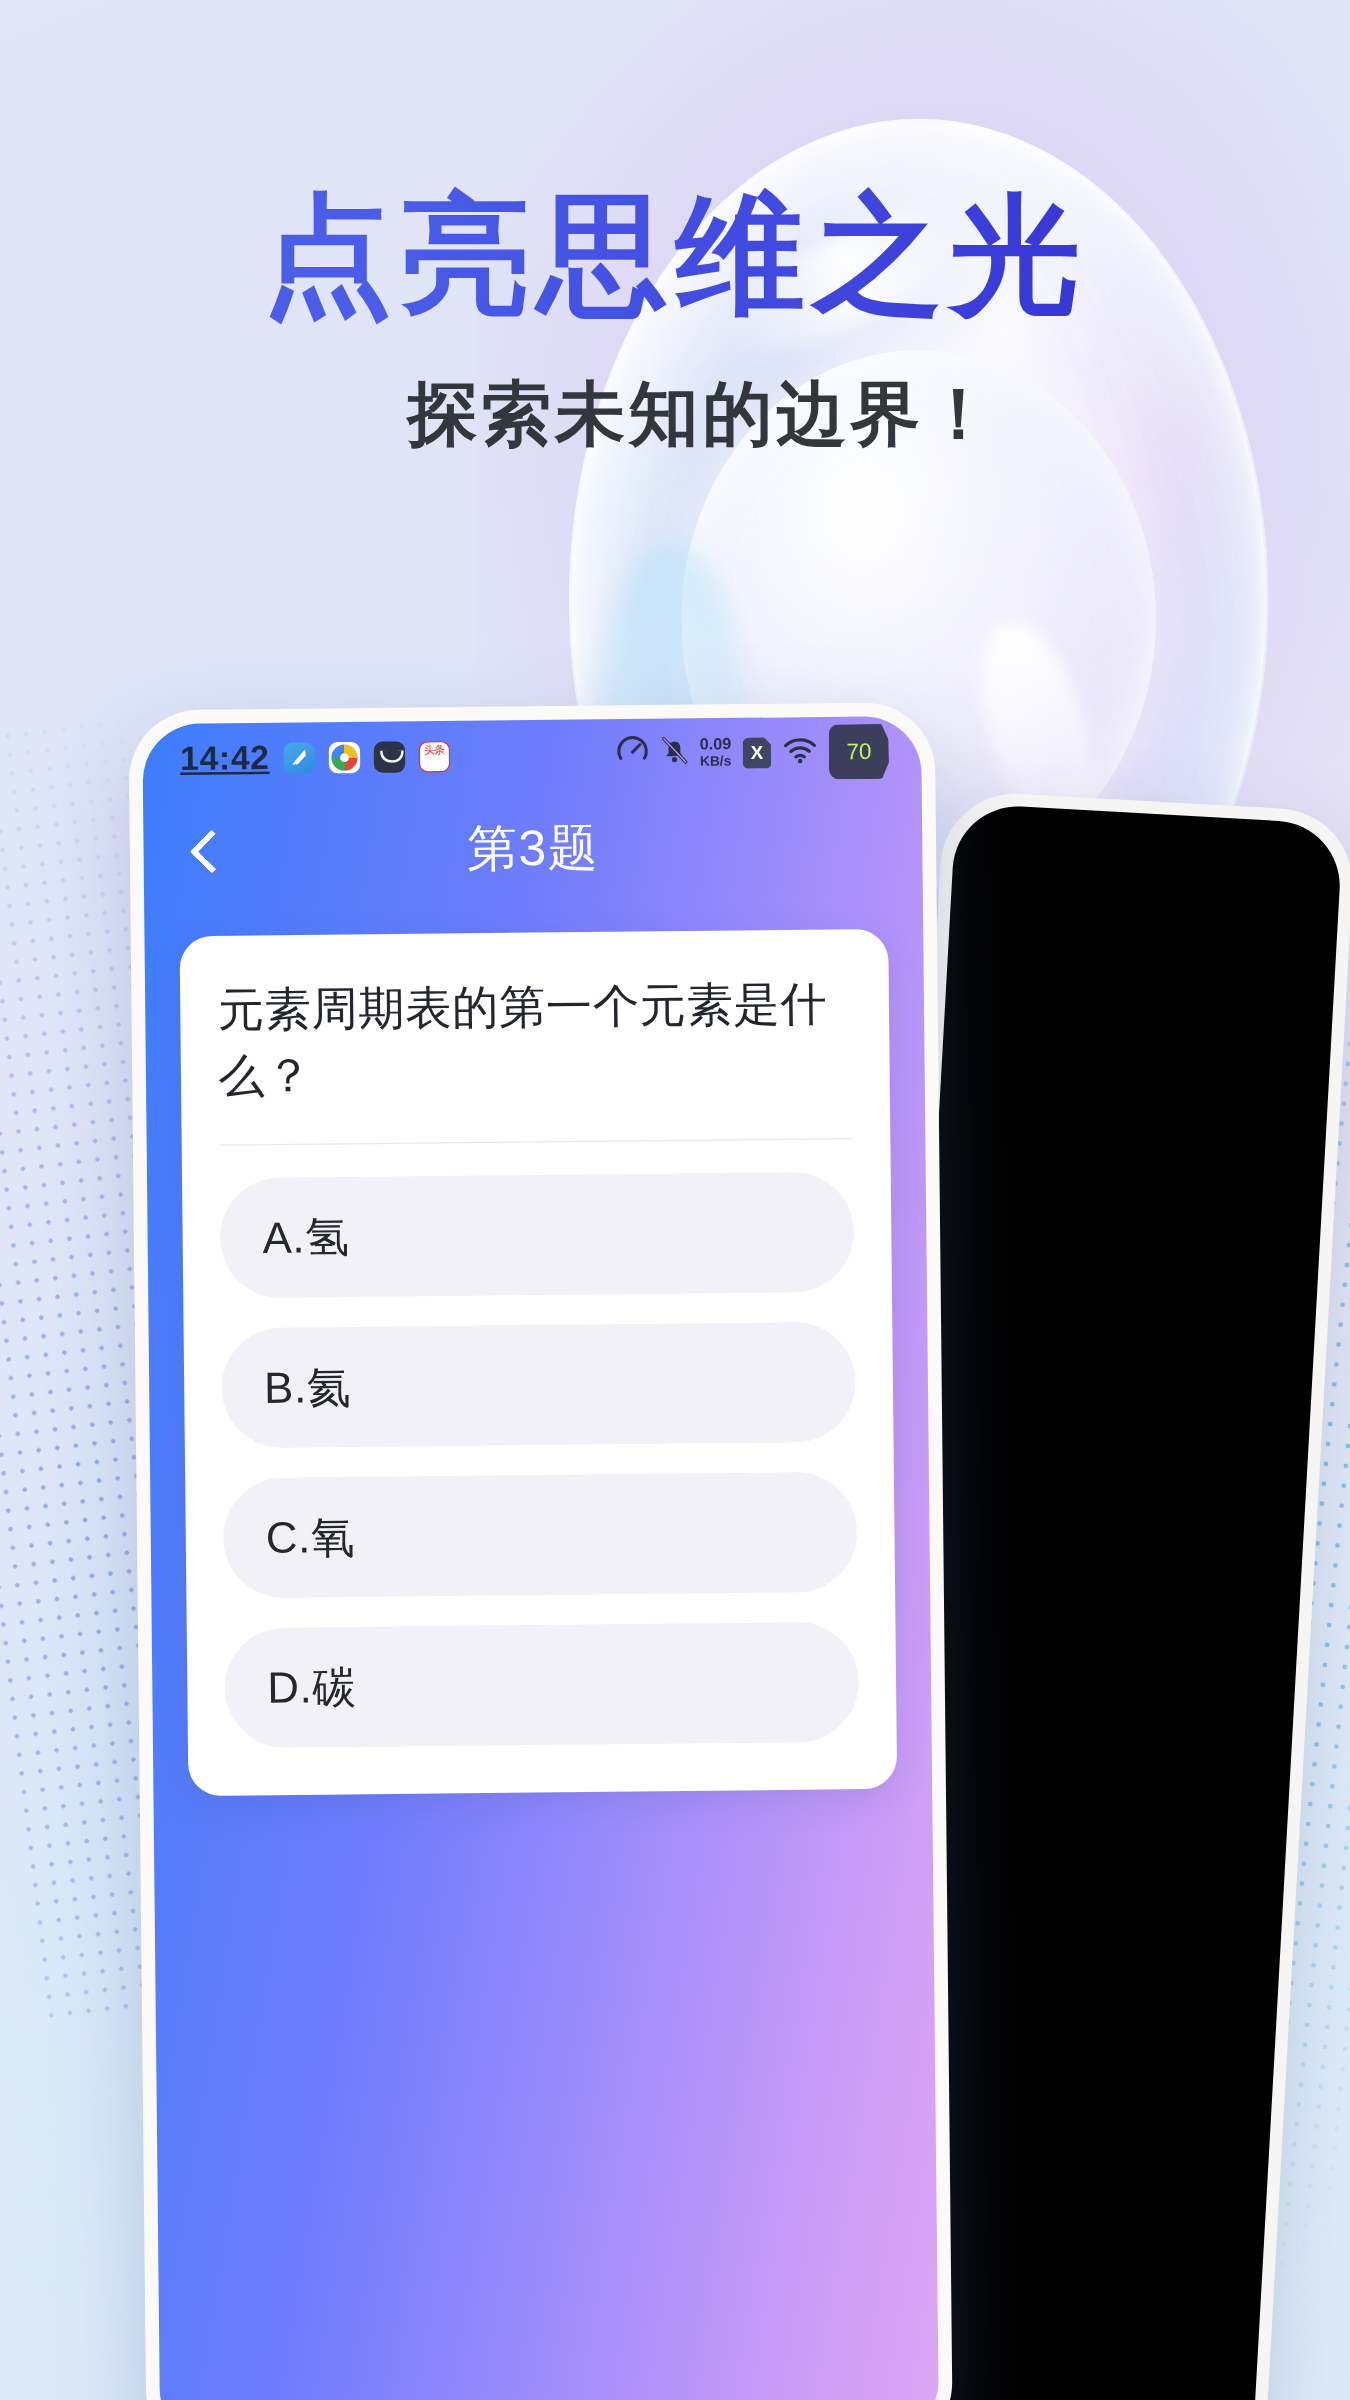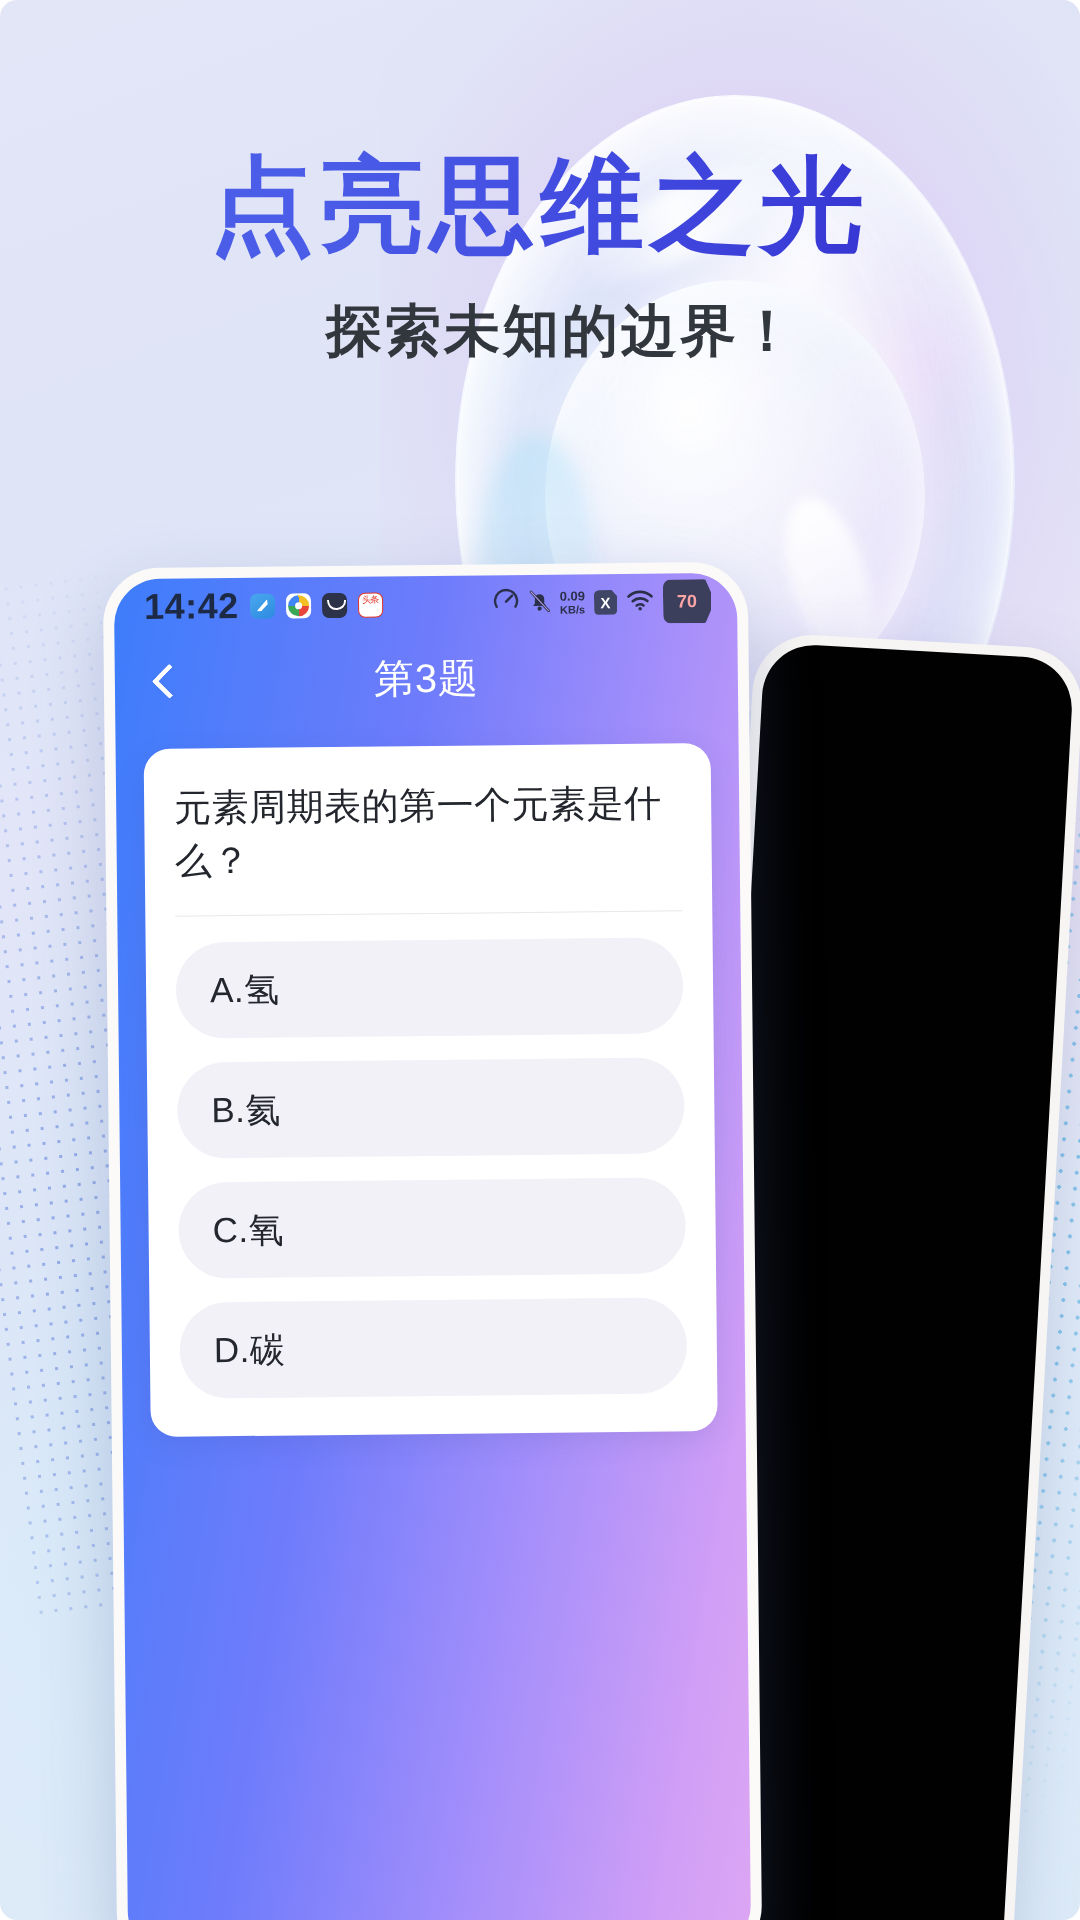--- a/index.html
+++ b/index.html
@@ -18,21 +18,20 @@
     overflow: hidden;
     background: linear-gradient(160deg,
         #e3e6f7 0%,
         #dfe4f6 18%,
         #e0e6f8 32%,
         #e6e3f6 45%,
         #e9e2f5 55%,
         #e2eaf8 68%,
         #ddeaf8 80%,
         #dceaf8 100%);
-    border-radius: 17px;
   }
 
   
   .bg-tint-purple {
     position: absolute;
     left: 380px; top: -60px;
     width: 820px; height: 980px;
     background: radial-gradient(ellipse at 45% 45%,
         rgba(226,206,244,0.95) 0%,
         rgba(221,208,245,0.6) 38%,
@@ -230,24 +229,25 @@
     justify-content: space-between;
     padding: 0 26px 0 30px;
     box-sizing: border-box;
   }
   .sb-left {
     display: flex;
     align-items: center;
     gap: 11px;
   }
   .sb-time {
-    font-size: 36px;
+    font-size: 27px;
     font-weight: bold;
     color: #1d2a46;
     letter-spacing: 0.5px;
+    text-decoration: underline;
   }
   .appicon {
     width: 25px; height: 25px;
     border-radius: 7px;
     display: inline-block;
     position: relative;
     flex: 0 0 auto;
   }
   .ic-doc { background: linear-gradient(150deg,#49a8ee,#2d8ae0); }
   .ic-doc::after {
@@ -322,23 +322,23 @@
     font-weight: bold;
     display: flex;
     align-items: center;
     justify-content: center;
     clip-path: polygon(0 0, 74% 0, 100% 26%, 100% 100%, 0 100%);
   }
   .battery {
     width: 48px; height: 44px;
     background: #3b3f5c;
     border-radius: 8px;
-    color: #fca5a5;
+    color: #bef264;
     font-size: 18px;
-    font-weight: bold;
+    font-weight: normal;
     display: flex;
     align-items: center;
     justify-content: center;
     position: relative;
     clip-path: polygon(0 0, 88% 0, 100% 30%, 100% 70%, 88% 100%, 0 100%);
   }
 
   
   .navbar {
     position: relative;

